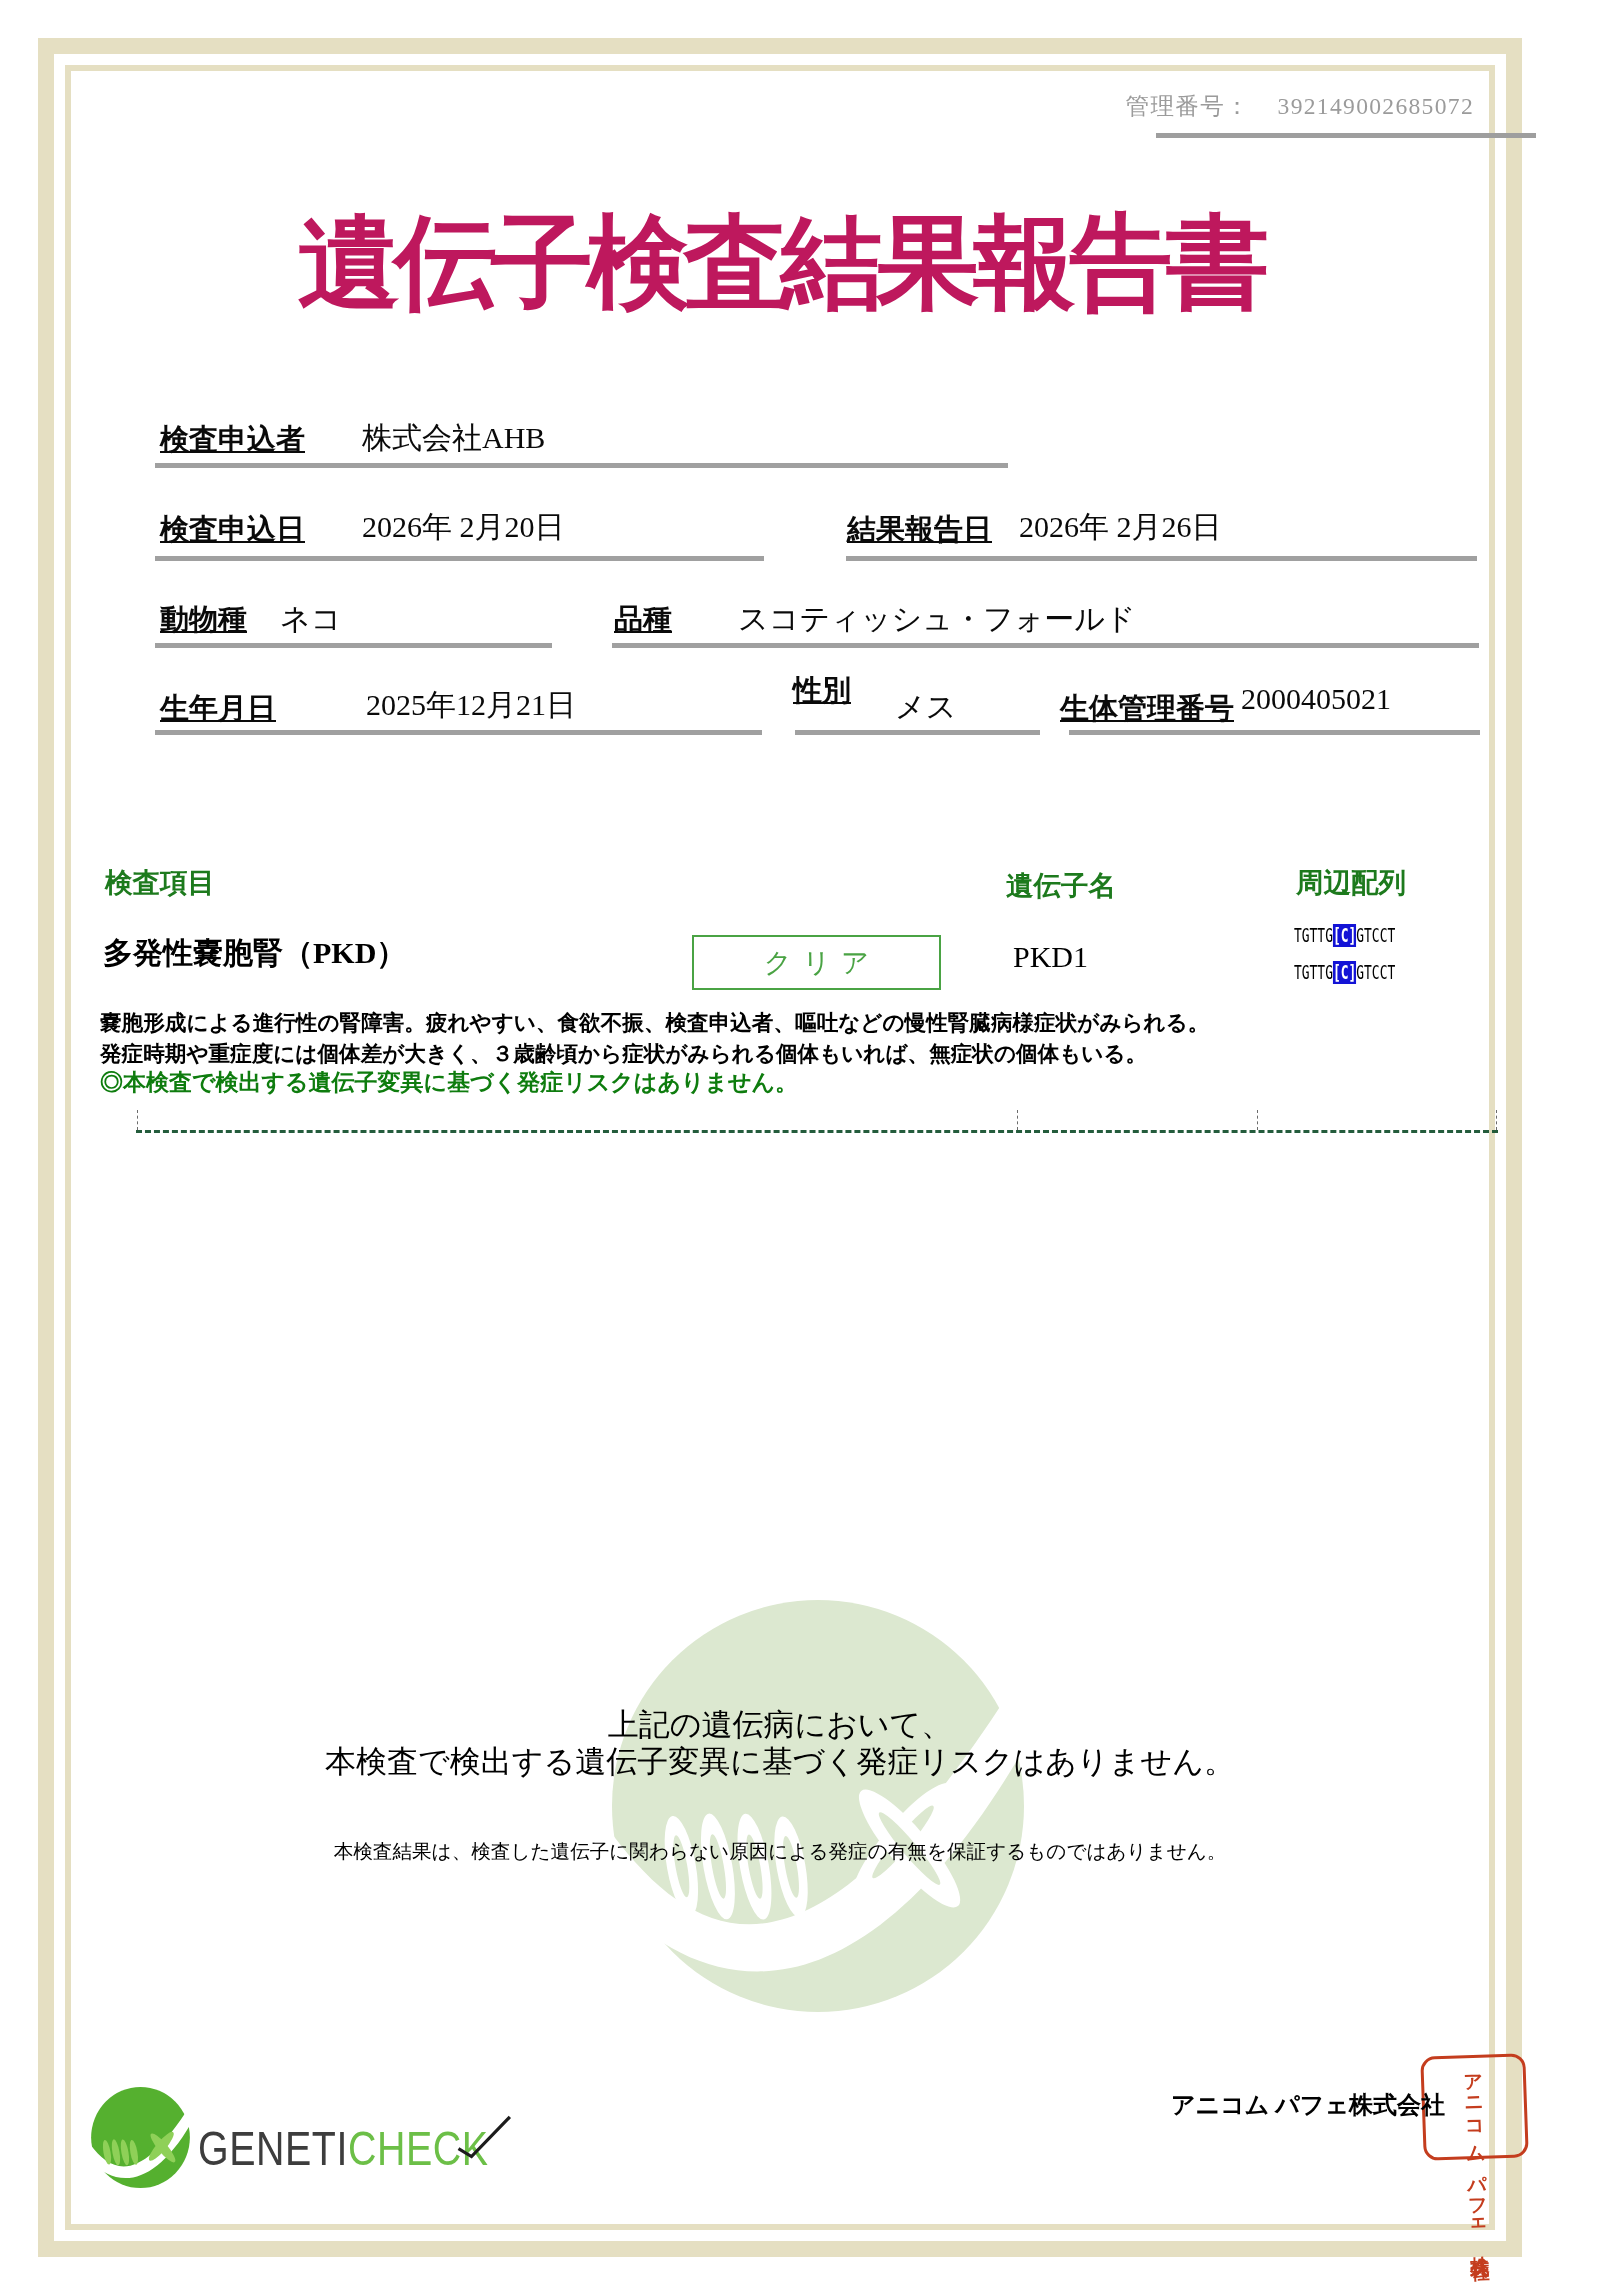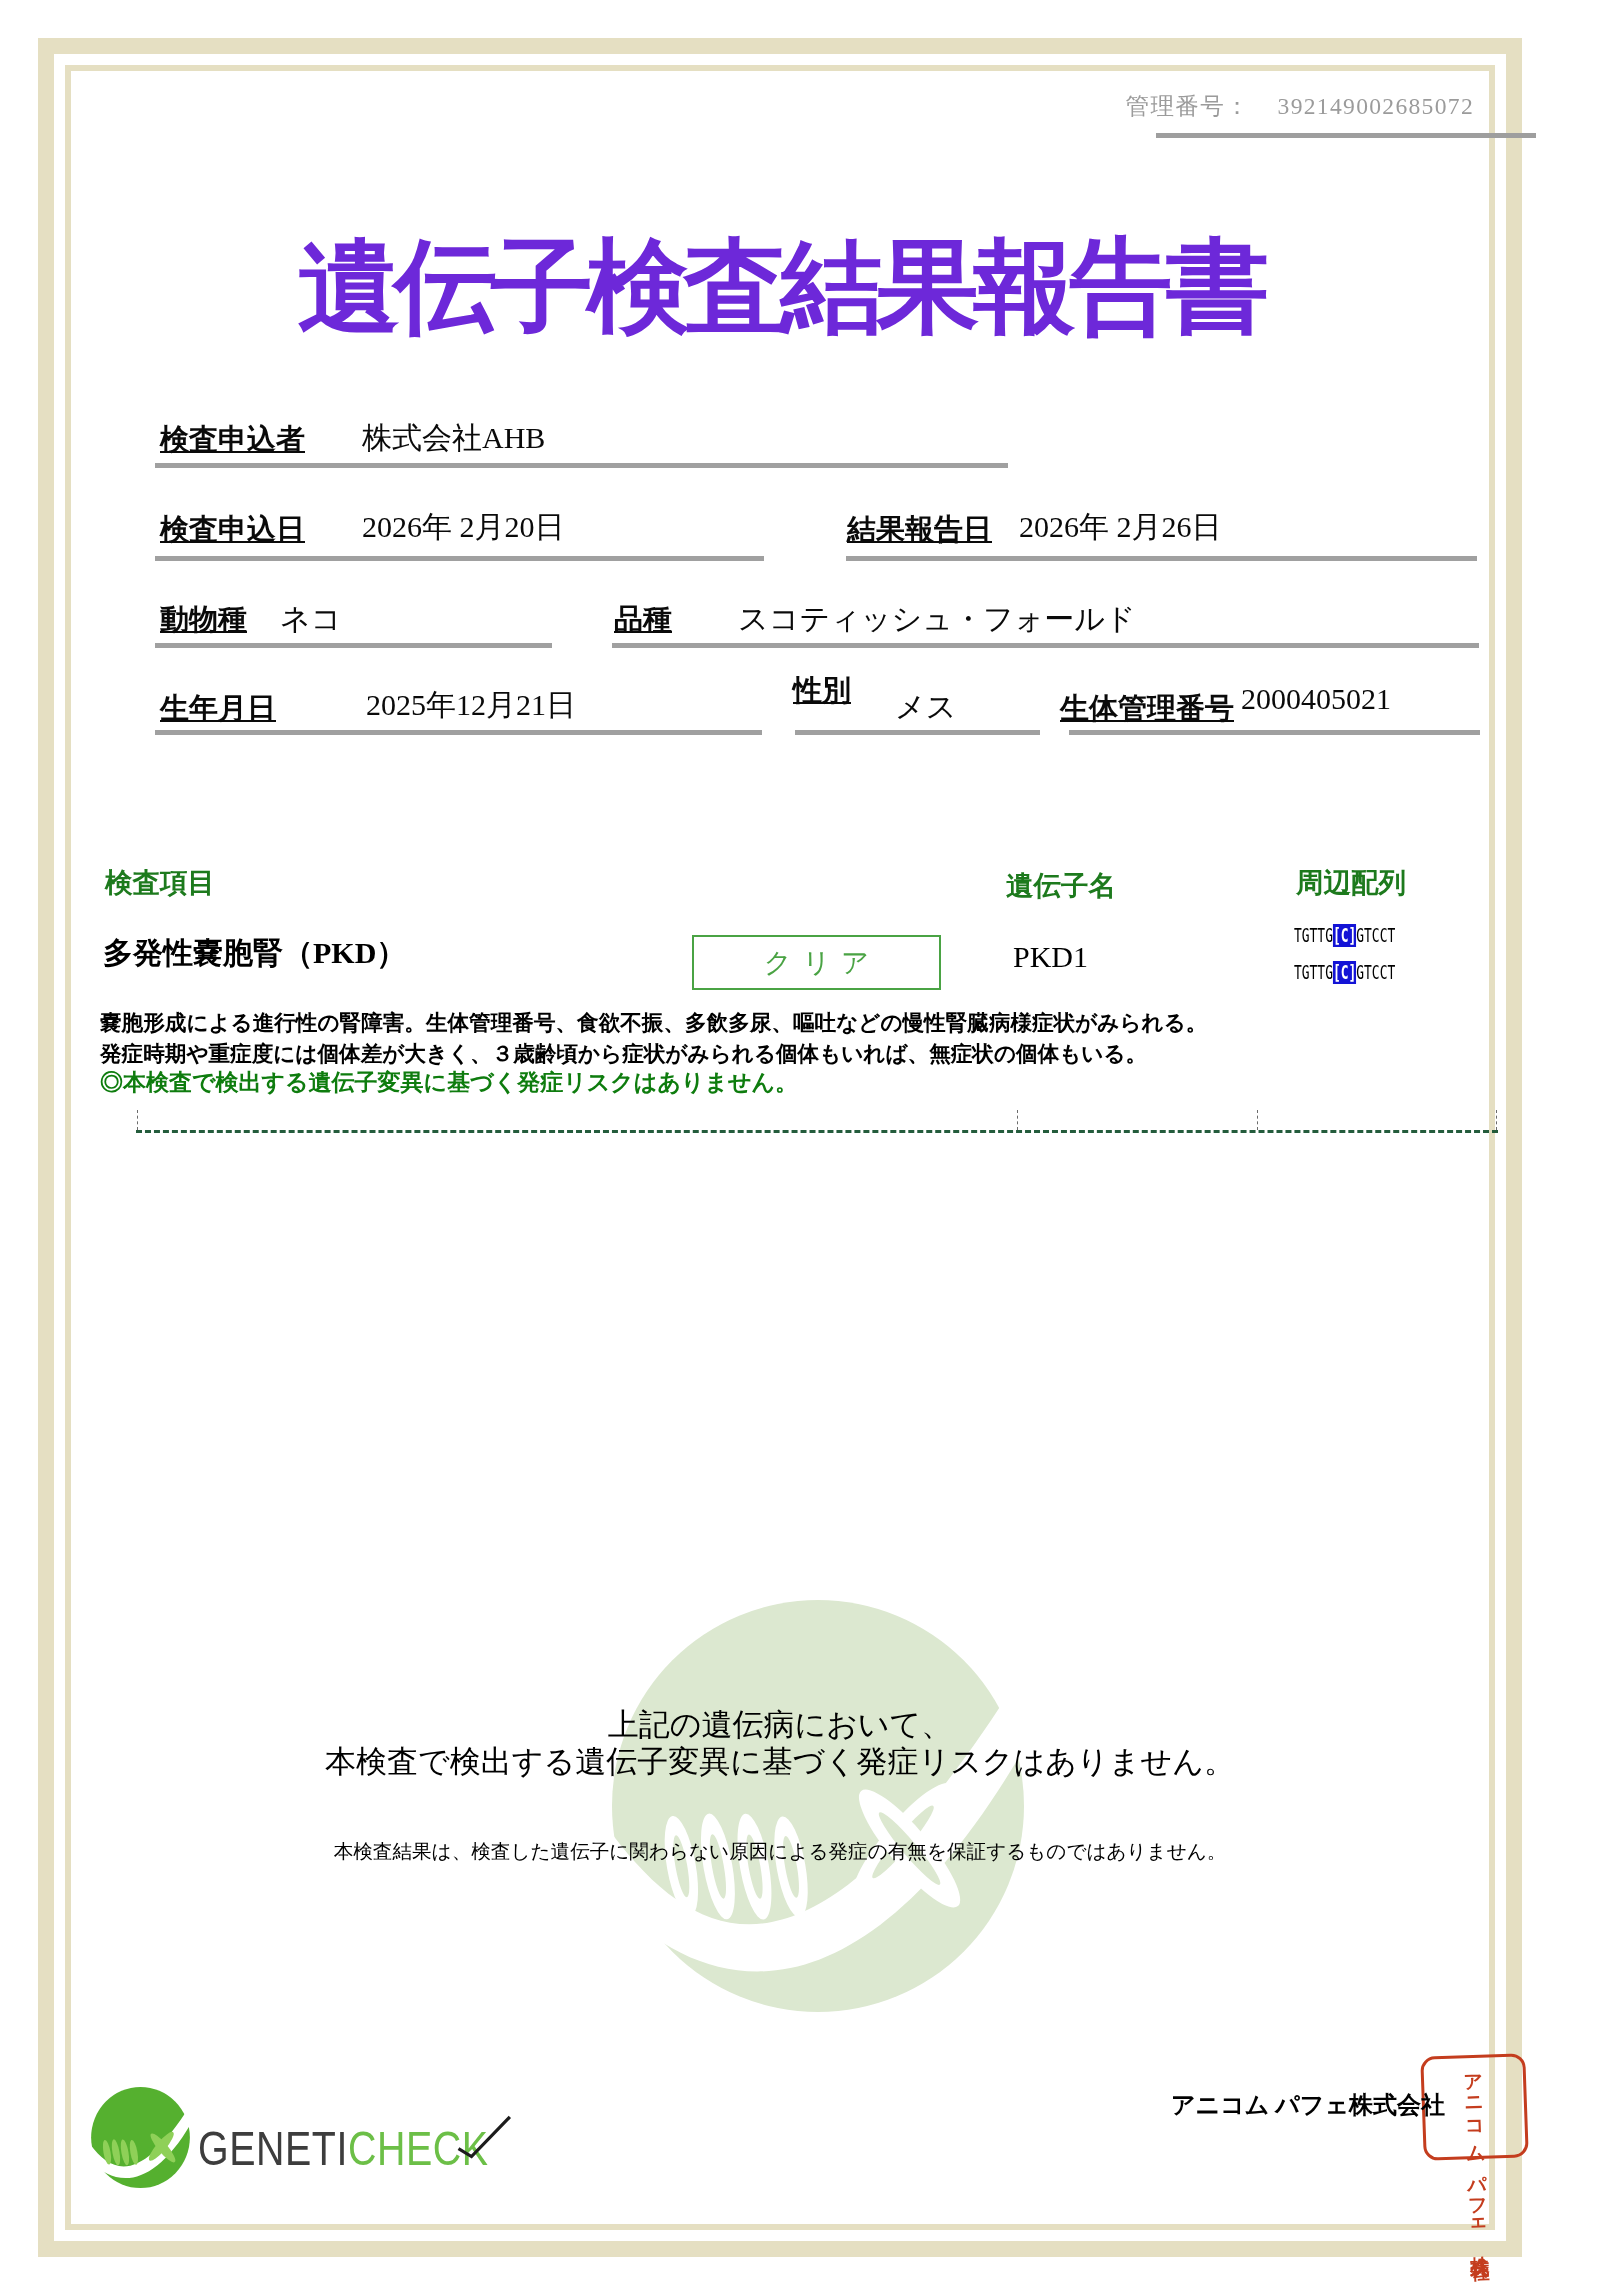--- a/index.html
+++ b/index.html
@@ -8,22 +8,22 @@
   .abs{position:absolute;line-height:1;white-space:nowrap;}
 
   
   .frame-outer{position:absolute;inset:38px;border:16.4px solid #e5dfc2;pointer-events:none;}
   .frame-inner{position:absolute;inset:65px;border:6.5px solid #e5dfc2;pointer-events:none;}
 
   
   .mgmt{top:95px;right:86px;font-size:23.6px;color:#9b9b9b;letter-spacing:1.3px;}
   .mgmt .num{margin-left:27.5px;}
   .mgmt-line{top:133px;left:1156px;width:380px;height:4.6px;background:#9e9e9e;}
-  .doc-title{top:236px;left:0;width:100%;text-align:center;font-size:103px;font-weight:bold;
-             letter-spacing:-6.5px;color:#6d28d9;}
+  .doc-title{top:212px;left:0;width:100%;text-align:center;font-size:103px;font-weight:bold;
+             letter-spacing:-6.5px;color:#be185d;}
 
   
   .flabel{font-size:29px;font-weight:bold;color:#0a0a0a;text-decoration:underline;}
   .fvalue{font-size:30px;color:#0a0a0a;}
   .uline{height:4.6px;background:#a0a0a0;}
 
   
   .green-head{font-size:27.5px;font-weight:bold;color:#1d7a1d;}
   .item-name{font-size:30px;font-weight:bold;color:#000;}
   .clear-box{top:935px;left:692px;width:245px;height:51px;border:2.6px solid #4aa344;
@@ -136,21 +136,21 @@
   </div>
   <div class="abs gene-name layer" style="top:942px;left:1013px;">PKD1</div>
 
   <div class="abs seq layer" style="top:926px;left:1294px;">
     <span>TGTTG</span><span class="var">[C]</span><span>GTCCT</span>
   </div>
   <div class="abs seq layer" style="top:963px;left:1294px;">
     <span>TGTTG</span><span class="var">[C]</span><span>GTCCT</span>
   </div>
 
-  <div class="abs desc layer" style="top:1013px;left:100px;">嚢胞形成による進行性の腎障害。生体管理番号、食欲不振、多飲多尿、嘔吐などの慢性腎臓病様症状がみられる。</div>
+  <div class="abs desc layer" style="top:1013px;left:100px;">嚢胞形成による進行性の腎障害。疲れやすい、食欲不振、検査申込者、嘔吐などの慢性腎臓病様症状がみられる。</div>
   <div class="abs desc layer" style="top:1044px;left:100px;">発症時期や重症度には個体差が大きく、３歳齢頃から症状がみられる個体もいれば、無症状の個体もいる。</div>
   <div class="abs risk layer" style="top:1071px;left:100px;">◎本検査で検出する遺伝子変異に基づく発症リスクはありません。</div>
 
   <div class="abs vdash layer" style="left:137px;"></div>
   <div class="abs vdash layer" style="left:1017px;"></div>
   <div class="abs vdash layer" style="left:1257px;"></div>
   <div class="abs vdash layer" style="left:1496px;"></div>
   <div class="abs hdash layer"></div>
 
   <div class="abs sum1 layer">上記の遺伝病において、</div>

